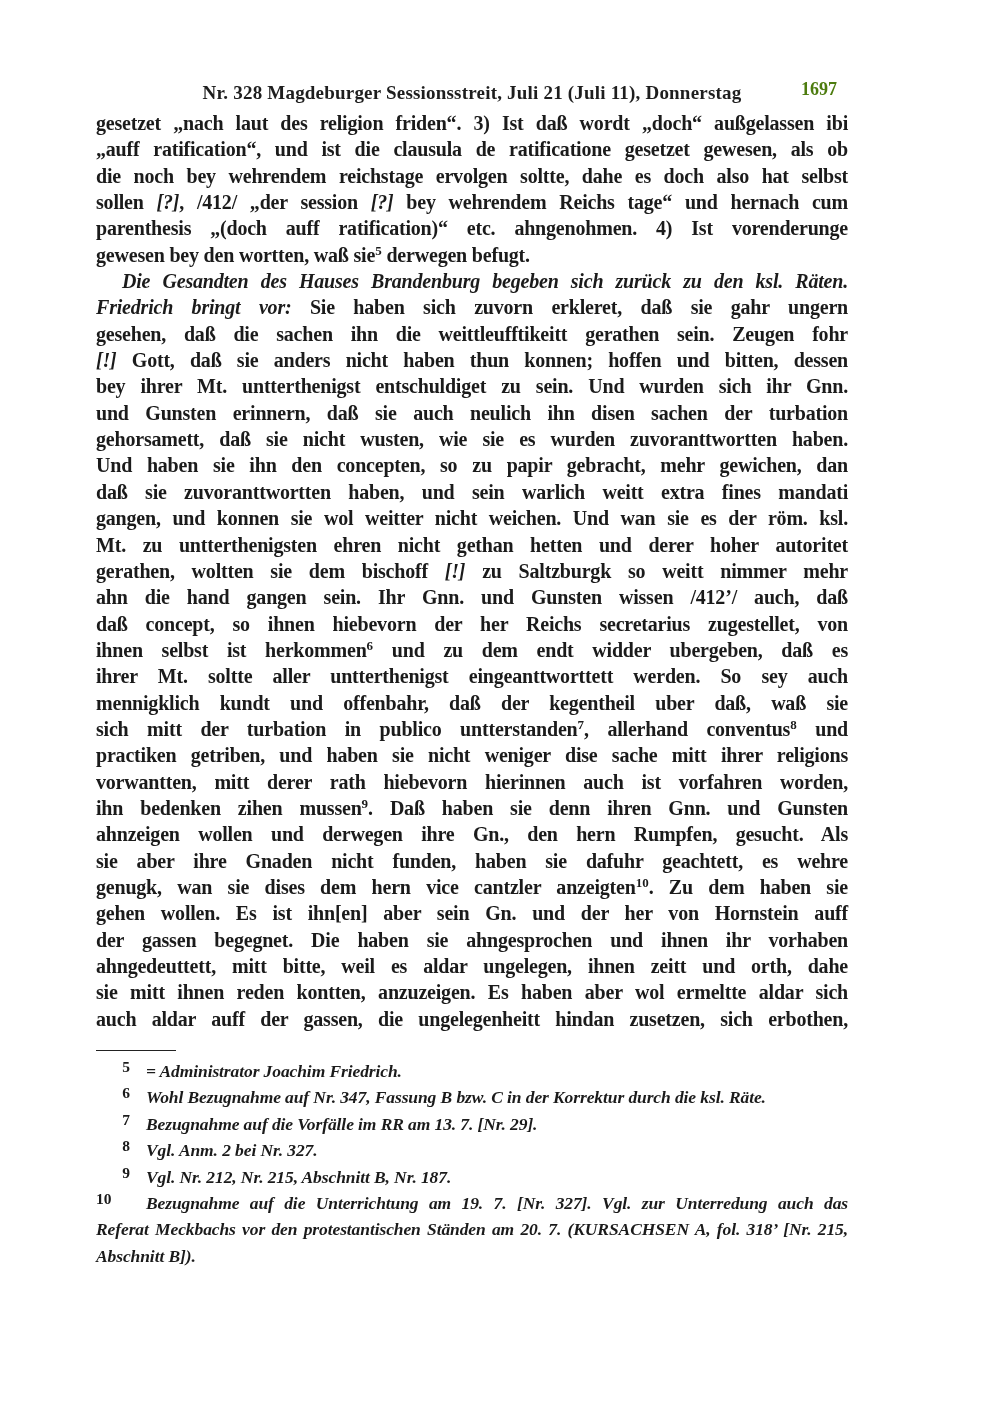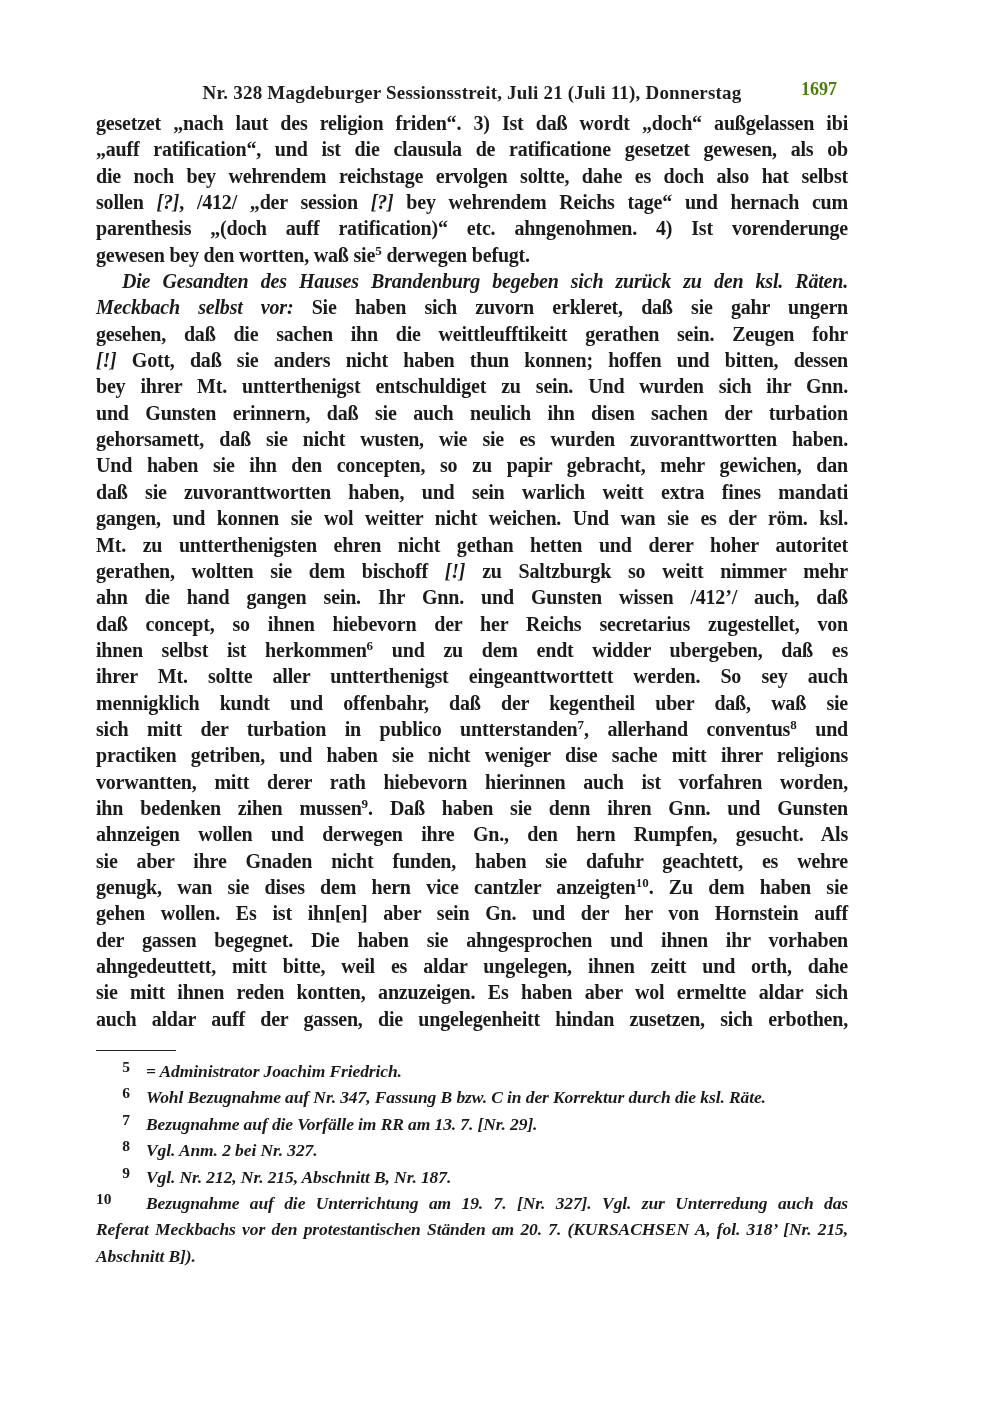--- a/index.html
+++ b/index.html
@@ -118,21 +118,21 @@
   </div>
 
   <div class="body-text">
       <div class="line"><span class="run-roman">gesetzet „nach laut des religion friden“. 3) Ist daß wordt „doch“ außgelassen ibi</span></div>
       <div class="line"><span class="run-roman">„auff ratification“, und ist die clausula de ratificatione gesetzet gewesen, als ob</span></div>
       <div class="line"><span class="run-roman">die noch bey wehrendem reichstage ervolgen soltte, dahe es doch also hat selbst</span></div>
       <div class="line"><span class="run-roman">sollen </span><span class="run-italic">[?]</span><span class="run-roman">, /412/ „der session </span><span class="run-italic">[?]</span><span class="run-roman"> bey wehrendem Reichs tage“ und hernach cum</span></div>
       <div class="line"><span class="run-roman">parenthesis „(doch auff ratification)“ etc. ahngenohmen. 4) Ist vorenderunge</span></div>
       <div class="line last"><span class="run-roman">gewesen bey den wortten, waß sie</span><span class="run-sup">5</span><span class="run-roman"> derwegen befugt.</span></div>
       <div class="line indent"><span class="run-first-pad"></span><span class="run-italic">Die Gesandten des Hauses Brandenburg begeben sich zurück zu den ksl. Räten.</span></div>
-      <div class="line"><span class="run-italic">Meckbach selbst vor: </span><span class="run-roman">Sie haben sich zuvorn erkleret, daß sie gahr ungern</span></div>
+      <div class="line"><span class="run-italic">Friedrich bringt vor: </span><span class="run-roman">Sie haben sich zuvorn erkleret, daß sie gahr ungern</span></div>
       <div class="line"><span class="run-roman">gesehen, daß die sachen ihn die weittleufftikeitt gerathen sein. Zeugen fohr</span></div>
       <div class="line"><span class="run-italic">[!]</span><span class="run-roman"> Gott, daß sie anders nicht haben thun konnen; hoffen und bitten, dessen</span></div>
       <div class="line"><span class="run-roman">bey ihrer Mt. untterthenigst entschuldiget zu sein. Und wurden sich ihr Gnn.</span></div>
       <div class="line"><span class="run-roman">und Gunsten erinnern, daß sie auch neulich ihn disen sachen der turbation</span></div>
       <div class="line"><span class="run-roman">gehorsamett, daß sie nicht wusten, wie sie es wurden zuvoranttwortten haben.</span></div>
       <div class="line"><span class="run-roman">Und haben sie ihn den concepten, so zu papir gebracht, mehr gewichen, dan</span></div>
       <div class="line"><span class="run-roman">daß sie zuvoranttwortten haben, und sein warlich weitt extra fines mandati</span></div>
       <div class="line"><span class="run-roman">gangen, und konnen sie wol weitter nicht weichen. Und wan sie es der röm. ksl.</span></div>
       <div class="line"><span class="run-roman">Mt. zu untterthenigsten ehren nicht gethan hetten und derer hoher autoritet</span></div>
       <div class="line"><span class="run-roman">gerathen, woltten sie dem bischoff </span><span class="run-italic">[!]</span><span class="run-roman"> zu Saltzburgk so weitt nimmer mehr</span></div>

